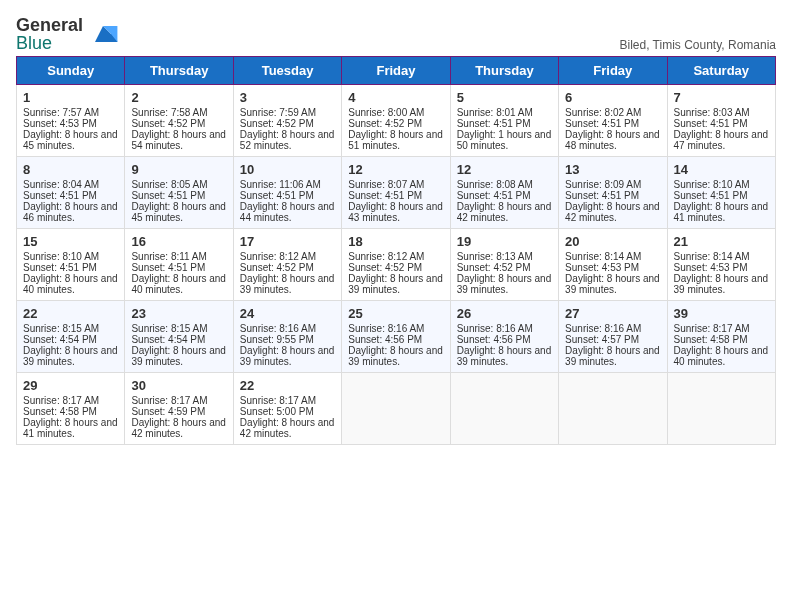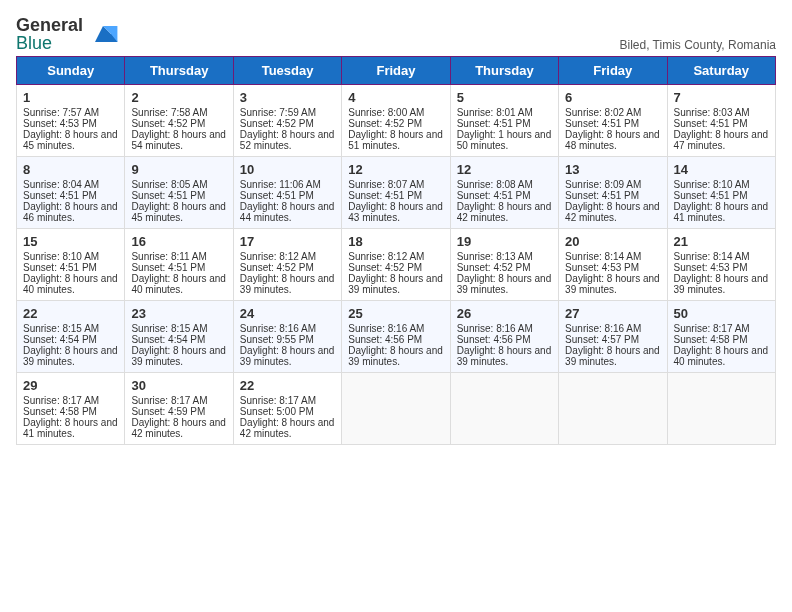--- a/index.html
+++ b/index.html
@@ -286,21 +286,21 @@
         <span>Sunset: 4:56 PM</span><br>
         <span>Daylight: 8 hours and 39 minutes.</span>
       </td>
         <td>
         <span class="day-num">27</span>
         <span>Sunrise: 8:16 AM</span><br>
         <span>Sunset: 4:57 PM</span><br>
         <span>Daylight: 8 hours and 39 minutes.</span>
       </td>
         <td>
-        <span class="day-num">50</span>
+        <span class="day-num">39</span>
         <span>Sunrise: 8:17 AM</span><br>
         <span>Sunset: 4:58 PM</span><br>
         <span>Daylight: 8 hours and 40 minutes.</span>
       </td>
       </tr>
       <tr>
         <td>
         <span class="day-num">29</span>
         <span>Sunrise: 8:17 AM</span><br>
         <span>Sunset: 4:58 PM</span><br>

